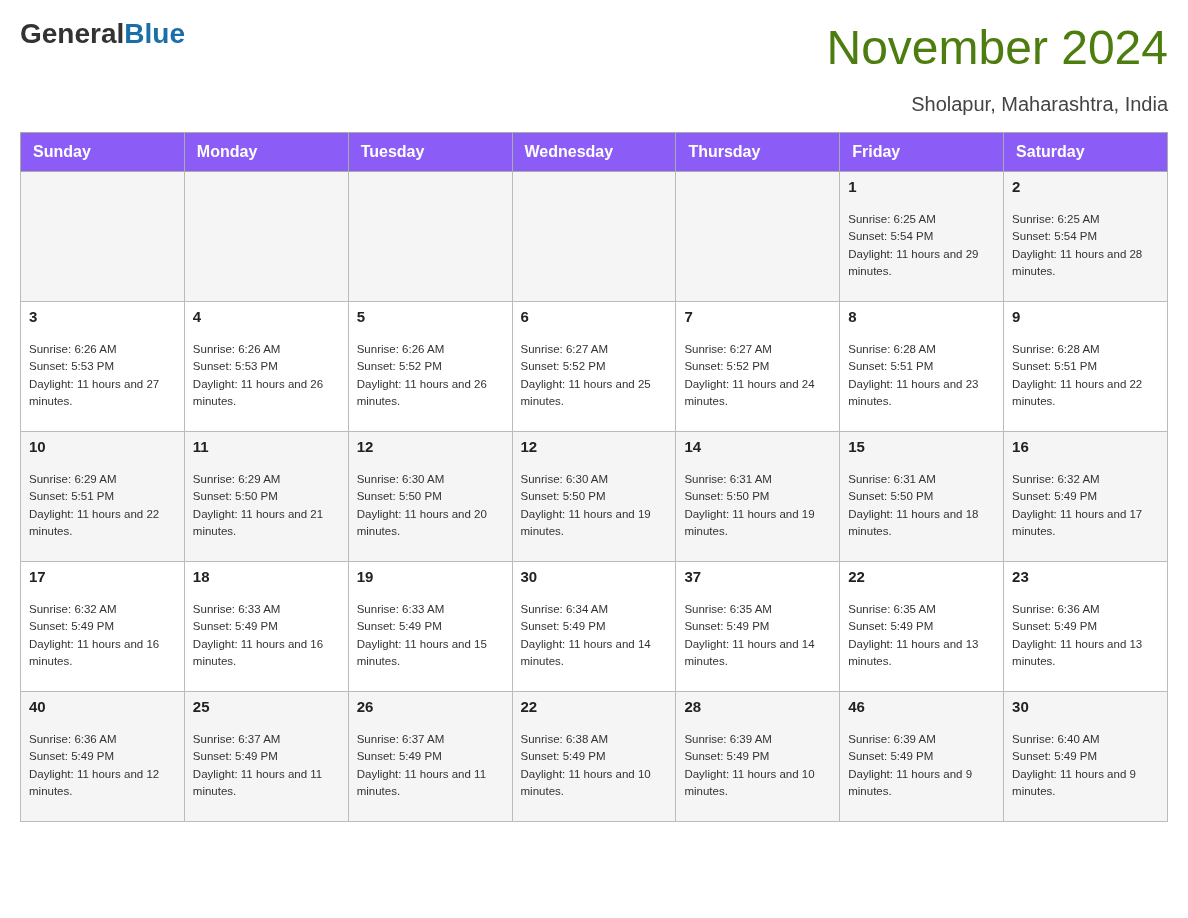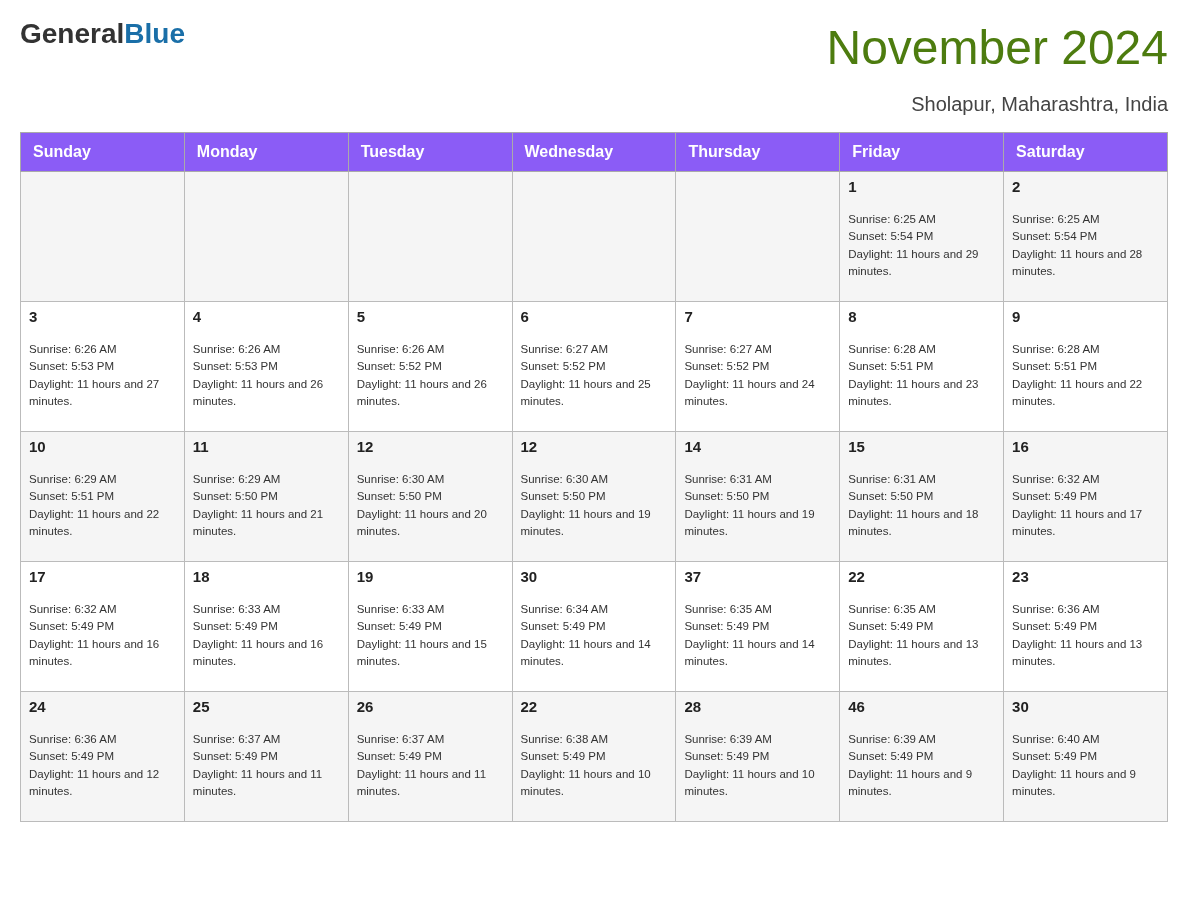--- a/index.html
+++ b/index.html
@@ -222,21 +222,21 @@
           <div class="day-number">22</div>
           <div class="day-info">Sunrise: 6:35 AM<br>Sunset: 5:49 PM<br>Daylight: 11 hours and 13 minutes.</div>
         </td>
         <td>
           <div class="day-number">23</div>
           <div class="day-info">Sunrise: 6:36 AM<br>Sunset: 5:49 PM<br>Daylight: 11 hours and 13 minutes.</div>
         </td>
       </tr>
       <tr>
         <td>
-          <div class="day-number">24</div>
+          <div class="day-number">40</div>
           <div class="day-info">Sunrise: 6:36 AM<br>Sunset: 5:49 PM<br>Daylight: 11 hours and 12 minutes.</div>
         </td>
         <td>
           <div class="day-number">25</div>
           <div class="day-info">Sunrise: 6:37 AM<br>Sunset: 5:49 PM<br>Daylight: 11 hours and 11 minutes.</div>
         </td>
         <td>
           <div class="day-number">26</div>
           <div class="day-info">Sunrise: 6:37 AM<br>Sunset: 5:49 PM<br>Daylight: 11 hours and 11 minutes.</div>
         </td>

